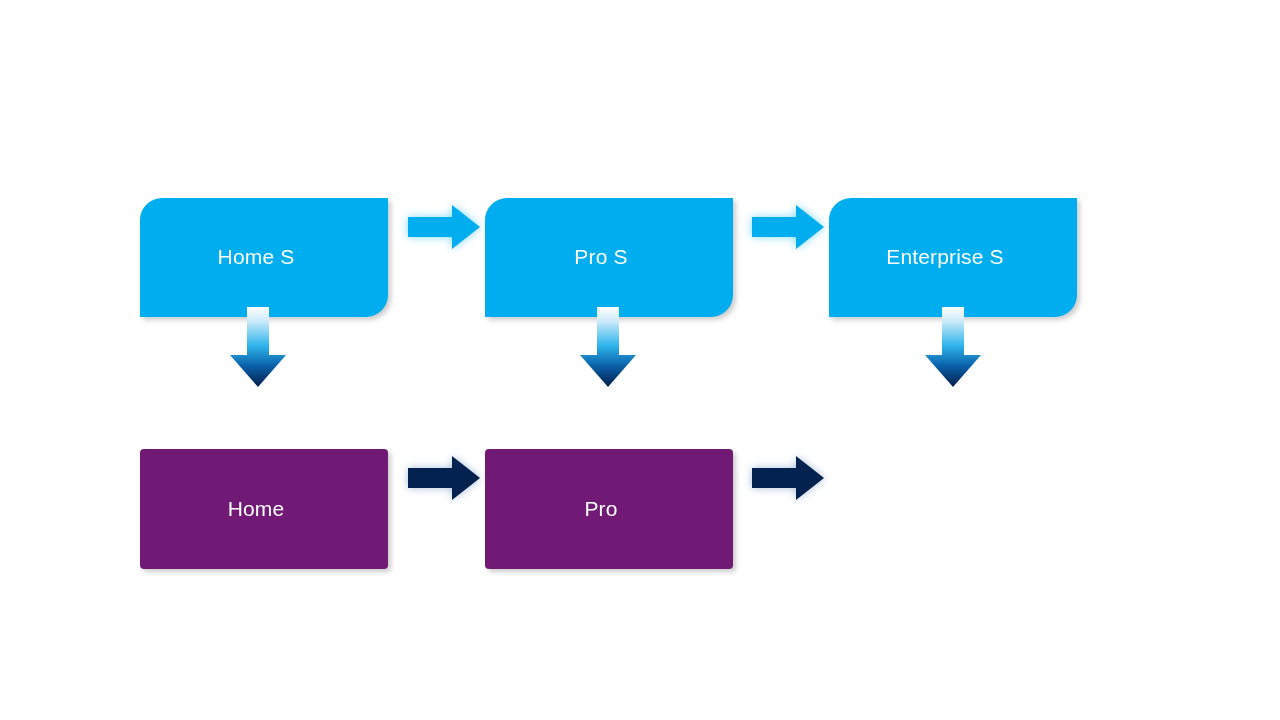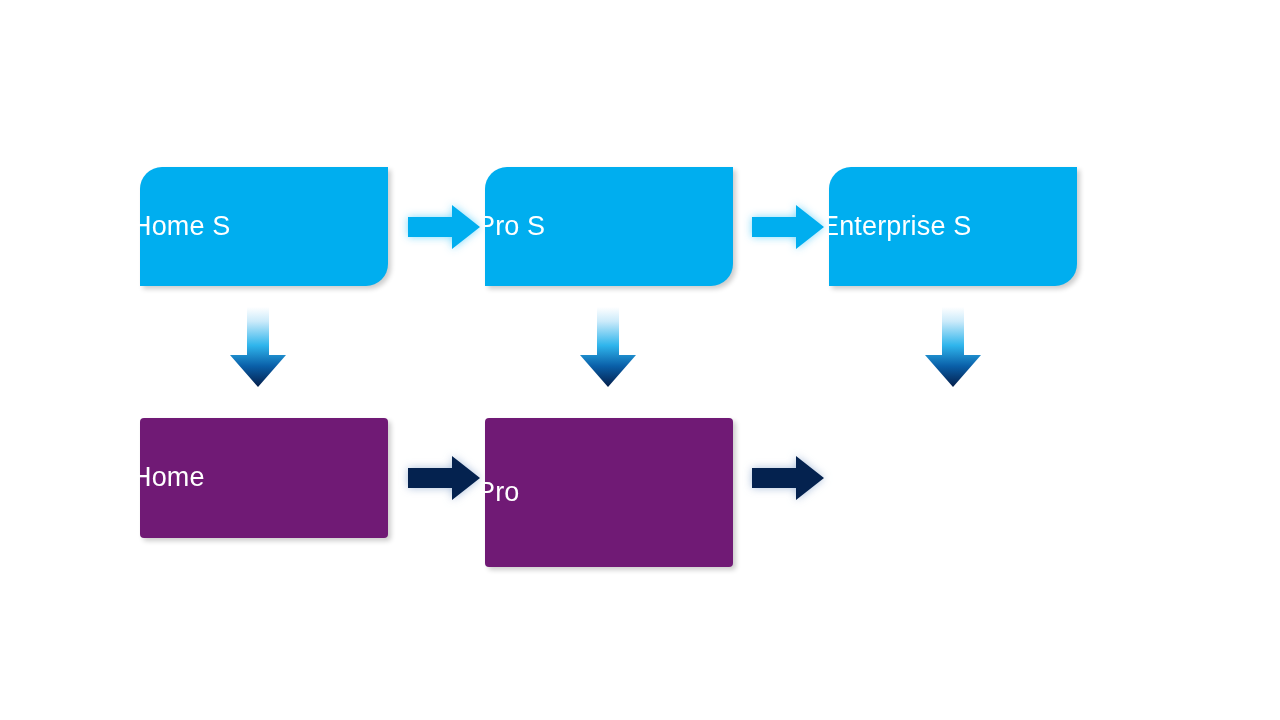--- a/index.html
+++ b/index.html
@@ -19,27 +19,29 @@
     width: 1280px;
     height: 720px;
     background: #ffffff;
   }
 
   
   .node {
     position: absolute;
     display: flex;
     align-items: center;
+    justify-content: center;
     box-sizing: border-box;
     color: #ffffff;
-    font-size: 27px;
+    font-size: 21px;
     font-weight: 400;
     letter-spacing: 0.15px;
     line-height: 1.15;
     user-select: none;
+    margin-top: 31px;
   }
   .node-label {
     display: block;
     
     transform: translateX(-8px);
     white-space: nowrap;
   }
 
   .node-top {
     background: #00AEEF;
@@ -139,21 +141,21 @@
         </linearGradient>
       </defs>
       <polygon points="19,0 41,0 41,48 58,48 30,80 2,48 19,48" fill="url(#vgrad3)"></polygon>
     </svg>
   </div>
 
   <div class="node node-bottom" style="left:140px; top:418px; width:248px; height:120px;">
     <span class="node-label">Home</span>
   </div>
 
-  <div class="node node-bottom" style="left:485px; top:418px; width:248px; height:149px;">
+  <div class="node node-bottom" style="left:485px; top:418px; width:248px; height:120px;">
     <span class="node-label">Pro</span>
   </div>
 
 
   <div class="arrow arrow-h-bot" style="left:408px; top:454px; width:72px; height:48px;">
     <svg viewBox="0 0 72 48" preserveAspectRatio="none" aria-hidden="true">
       <polygon points="0,14 44,14 44,2 72,24 44,46 44,34 0,34" fill="#04224F"></polygon>
     </svg>
   </div>
 

